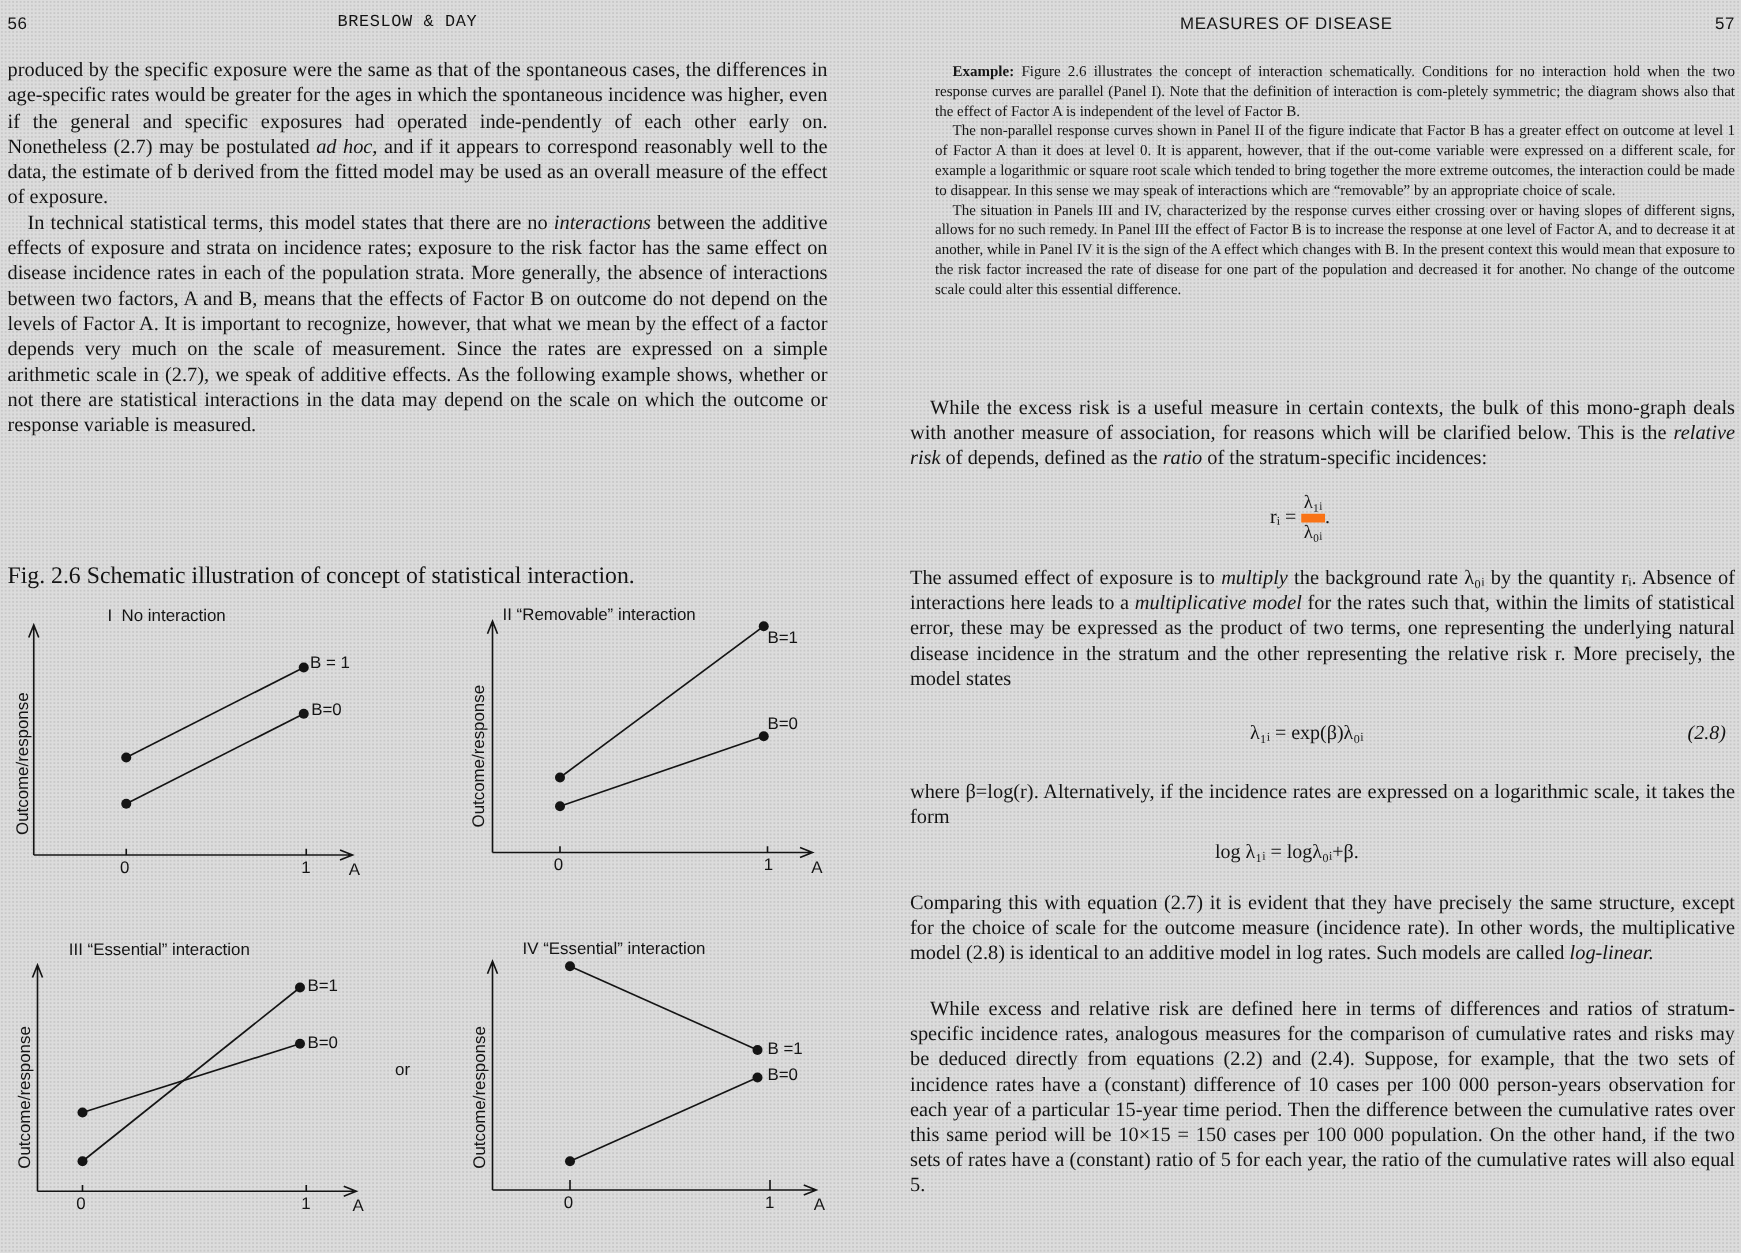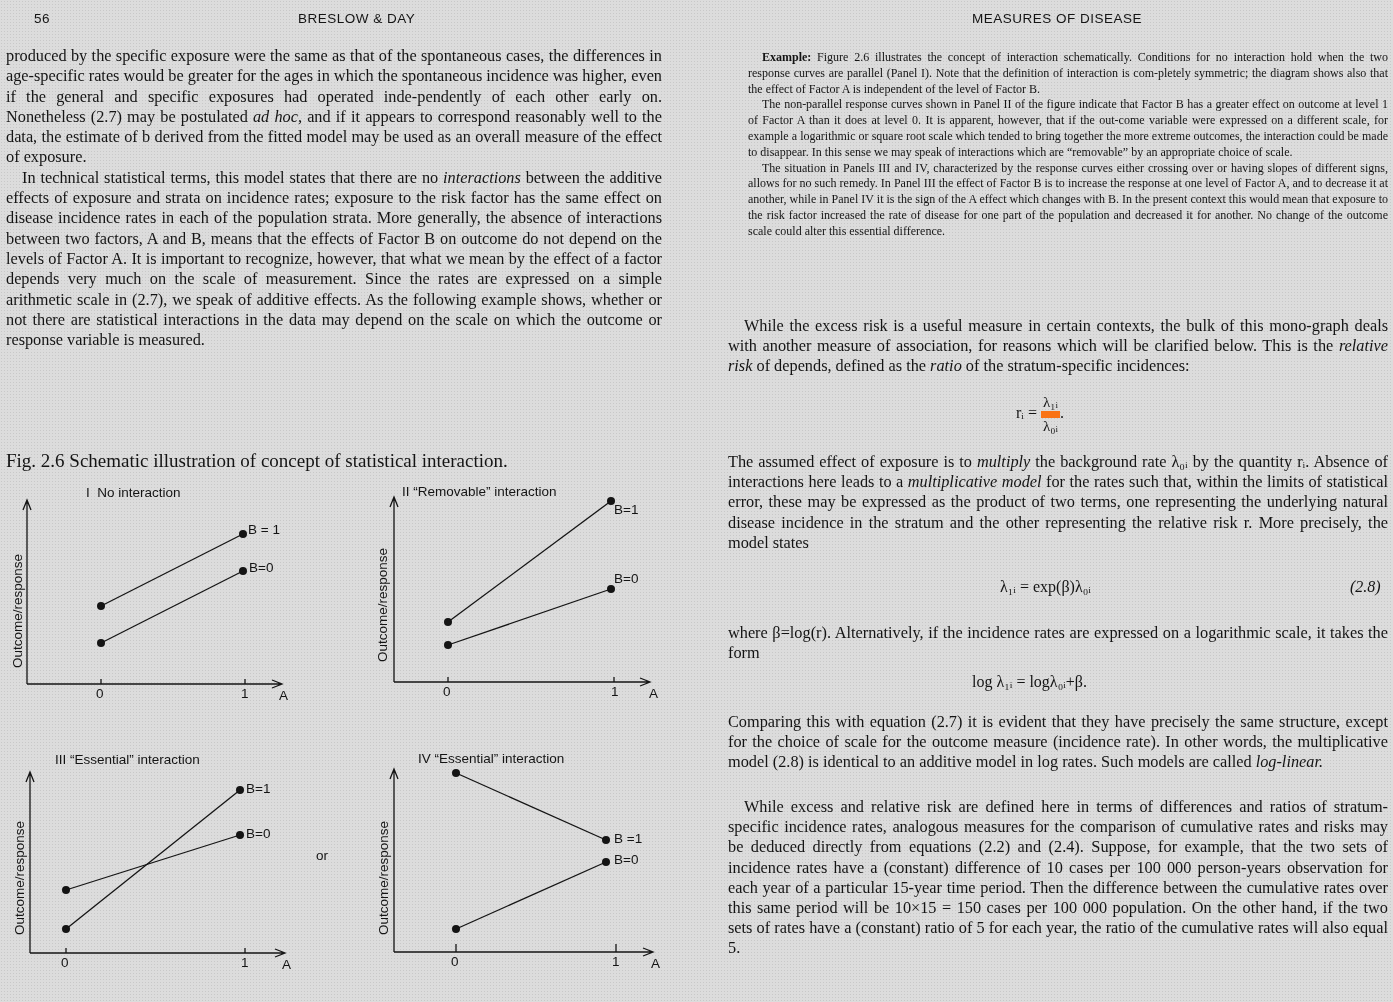--- a/index.html
+++ b/index.html
@@ -4,21 +4,21 @@
 <style>
   html, body { margin:0; padding:0; }
   body {
     width:1393px; height:1002px; position:relative; overflow:hidden;
     background:#dcdcdc;
     background-image: radial-gradient(#c8c8c8 0.6px, transparent 0.7px);
     background-size: 3px 3px;
     color:#141414;
     font-family: "Liberation Serif", "DejaVu Serif", serif;
   }
-  .hdr { position:absolute; top:11px; font-family:"Liberation Sans", "DejaVu Sans", sans-serif; font-size:13.5px; letter-spacing:0.5px;margin-left:28px; }
+  .hdr { position:absolute; top:11px; font-family:"Liberation Sans", "DejaVu Sans", sans-serif; font-size:13.5px; letter-spacing:0.5px; }
   .para { position:absolute; text-align:justify; }
   .body-left { left:6px; top:46px; width:656px; font-size:16.3px; line-height:20.3px; }
   .body-left p { margin:0; text-indent:0; }
   .body-left p.ind { text-indent:16px; }
   .small { left:748px; top:50px; width:640px; font-size:12px; line-height:15.8px; }
   .small p { margin:0; text-indent:14px; }
   .small p.first { text-indent:14px; }
   .rbody { left:728px; width:660px; font-size:16.3px; line-height:20.2px; }
   .rbody p { margin:0; }
   .rbody p.ind { text-indent:16px; }
@@ -34,21 +34,21 @@
   i { font-style:italic; }
   b { font-weight:bold; }
   .frac { display:inline-block; vertical-align:middle; text-align:center; }
   .frac span { display:block; font-size:15px; line-height:17px; }
   .frac .num { border-bottom:7px solid #f97316; padding:0 2px; }
 </style>
 </head>
 <body>
 
 <div class="hdr" style="left:6px;">56</div>
-<div class="hdr" style="left:270px;">BRESLOW &amp; DAY</div>
+<div class="hdr" style="left:270px;font-family:Liberation Mono, monospace;">BRESLOW &amp; DAY</div>
 
 <div class="para body-left">
   <p><span>produced by the specific exposure were the same as that of the spontaneous cases, the differences in age-specific rates would be greater for the ages in which the spontaneous incidence was higher, even if the general and specific exposures had operated inde-pendently of each other early on. Nonetheless (2.7) may be postulated </span><i>ad hoc,</i><span> and if it appears to correspond reasonably well to the data, the estimate of b derived from the fitted model may be used as an overall measure of the effect of exposure.</span></p>
   <p class="ind"><span>In technical statistical terms, this model states that there are no </span><i>interactions</i><span> between the additive effects of exposure and strata on incidence rates; exposure to the risk factor has the same effect on disease incidence rates in each of the population strata. More generally, the absence of interactions between two factors, A and B, means that the effects of Factor B on outcome do not depend on the levels of Factor A. It is important to recognize, however, that what we mean by the effect of a factor depends very much on the scale of measurement. Since the rates are expressed on a simple arithmetic scale in (2.7), we speak of additive effects. As the following example shows, whether or not there are statistical interactions in the data may depend on the scale on which the outcome or response variable is measured.</span></p>
 </div>
 
 <div class="caption">Fig. 2.6  Schematic illustration of concept of statistical interaction.</div>
 
 <div class="ptitle" style="left:86px; top:485px;"><span>I</span>&nbsp;&nbsp;<span>No interaction</span></div>
 <div class="ylab" style="left:10px; top:668px;">Outcome/response</div>

